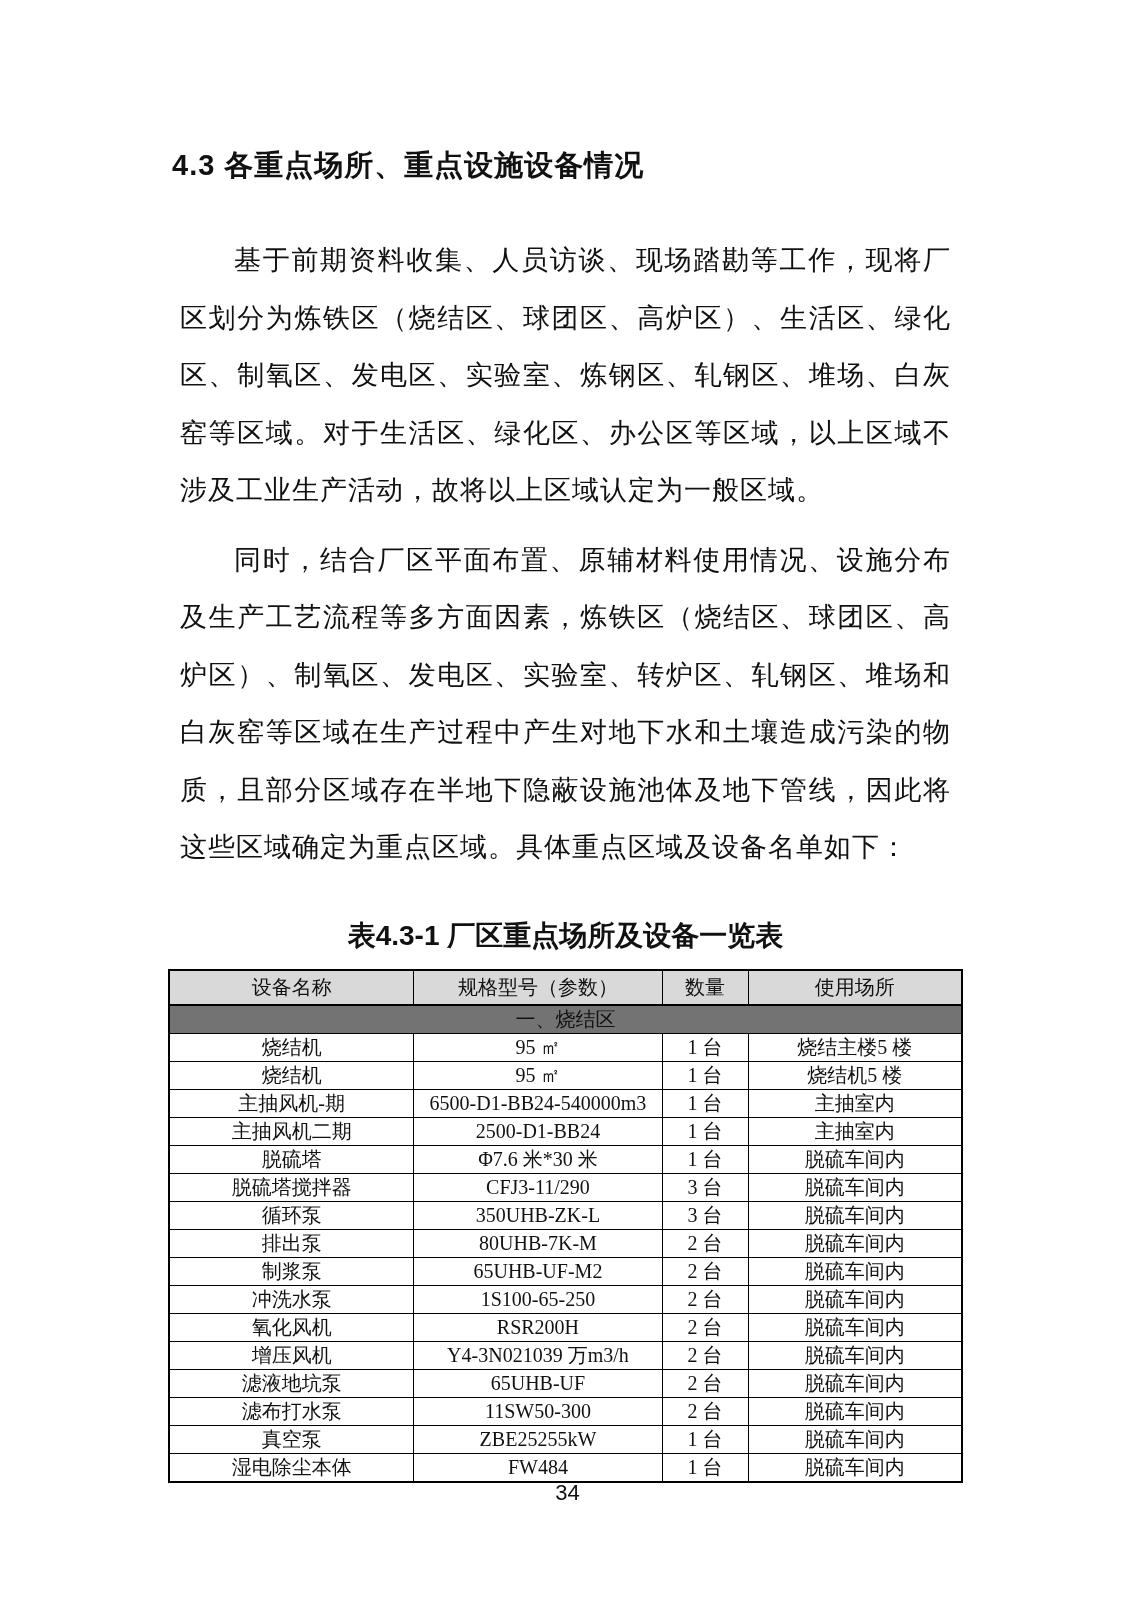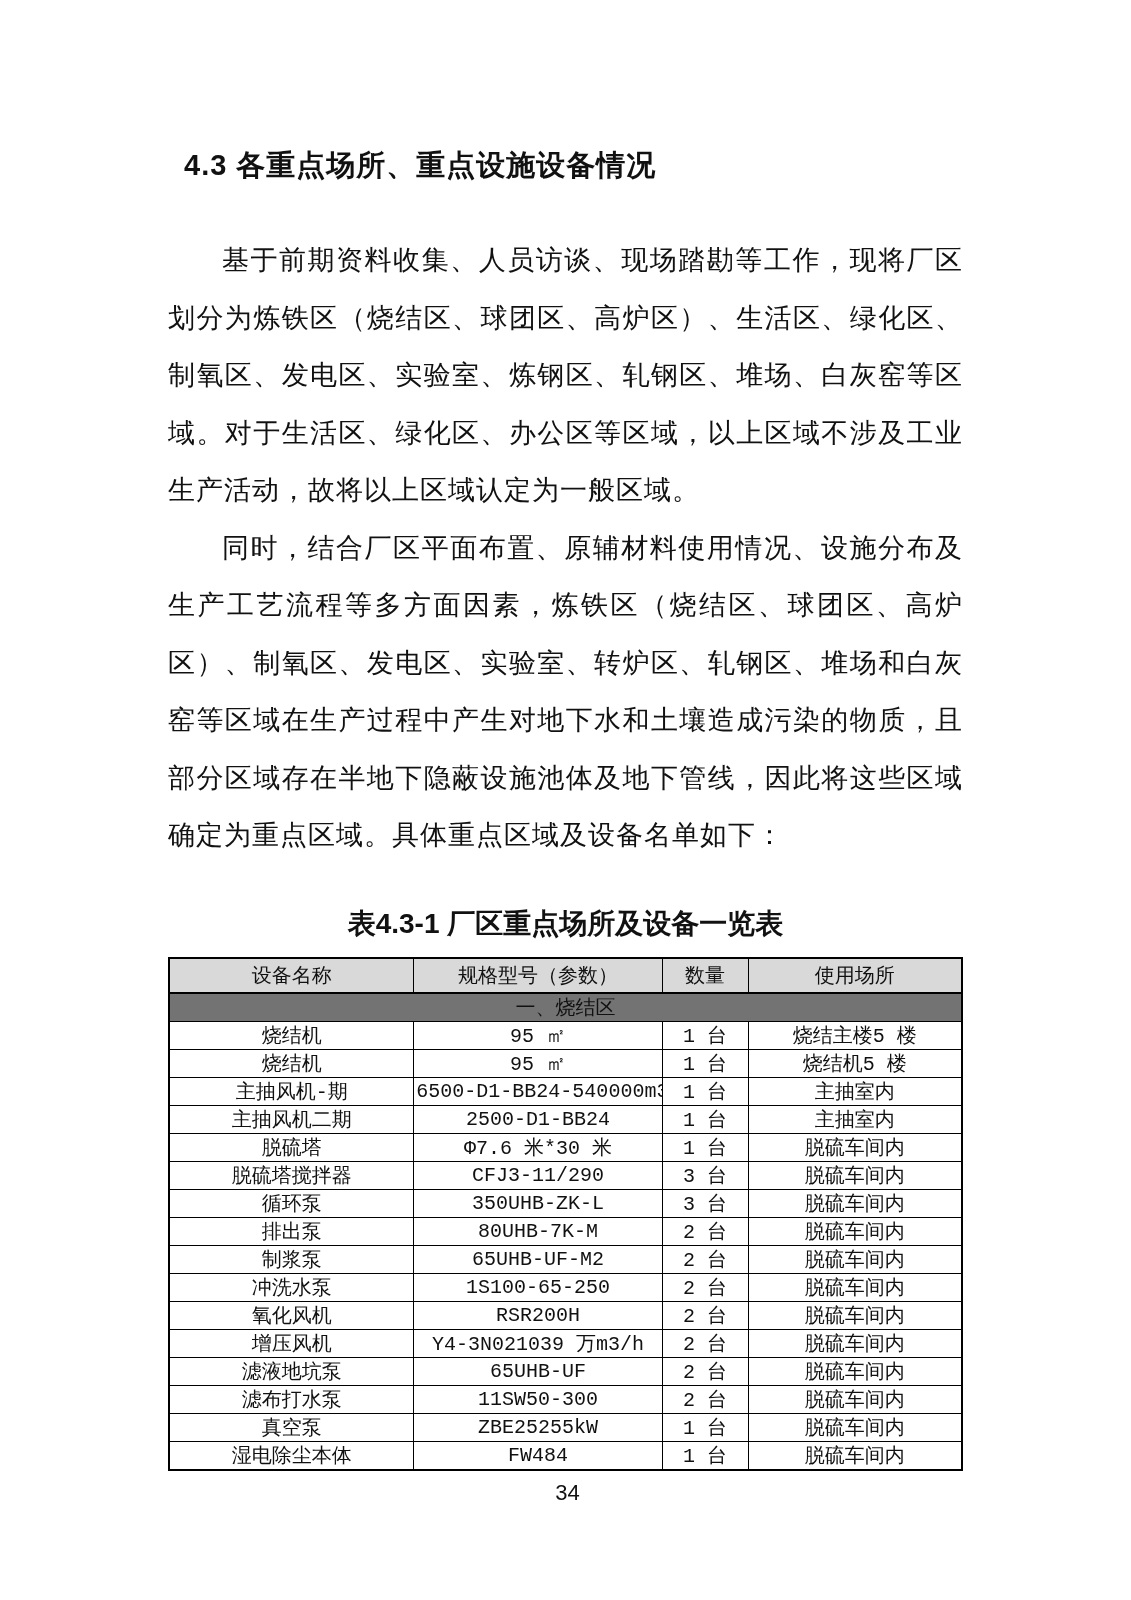--- a/index.html
+++ b/index.html
@@ -18,43 +18,43 @@
     height: 1600px;
     padding: 146px 168px 0 168px;
     position: relative;
     background: #ffffff;
   }
   .heading {
     font-family: "Liberation Sans", sans-serif;
     font-weight: bold;
     font-size: 29px;
     letter-spacing: 1px;
-    margin: 0 0 46px 16px;
+    margin: 0 0 46px 4px;
   }
   .para {
     font-family: "Liberation Serif", serif;
     font-size: 27px;
     line-height: 57.5px;
     text-align: justify;
     text-indent: 2em;
-    margin: 0;
+    margin: 12px;
     letter-spacing: 1px;
   }
   .table-title {
     font-family: "Liberation Sans", sans-serif;
     font-weight: bold;
     font-size: 28px;
     text-align: center;
     margin: 40px 0 14px 0;
   }
   table.device-table {
     width: 100%;
     border-collapse: collapse;
     table-layout: fixed;
-    font-family: Liberation Mono, monospace;
+    font-family: Liberation Serif, serif;
     font-size: 20px;
     border: 2px solid #000;
     padding-left: 12px;
   }
   .device-table th, .device-table td {
     border: 1px solid #000;
     text-align: center;
     vertical-align: middle;
     padding: 0 2px;
     height: 25px;

